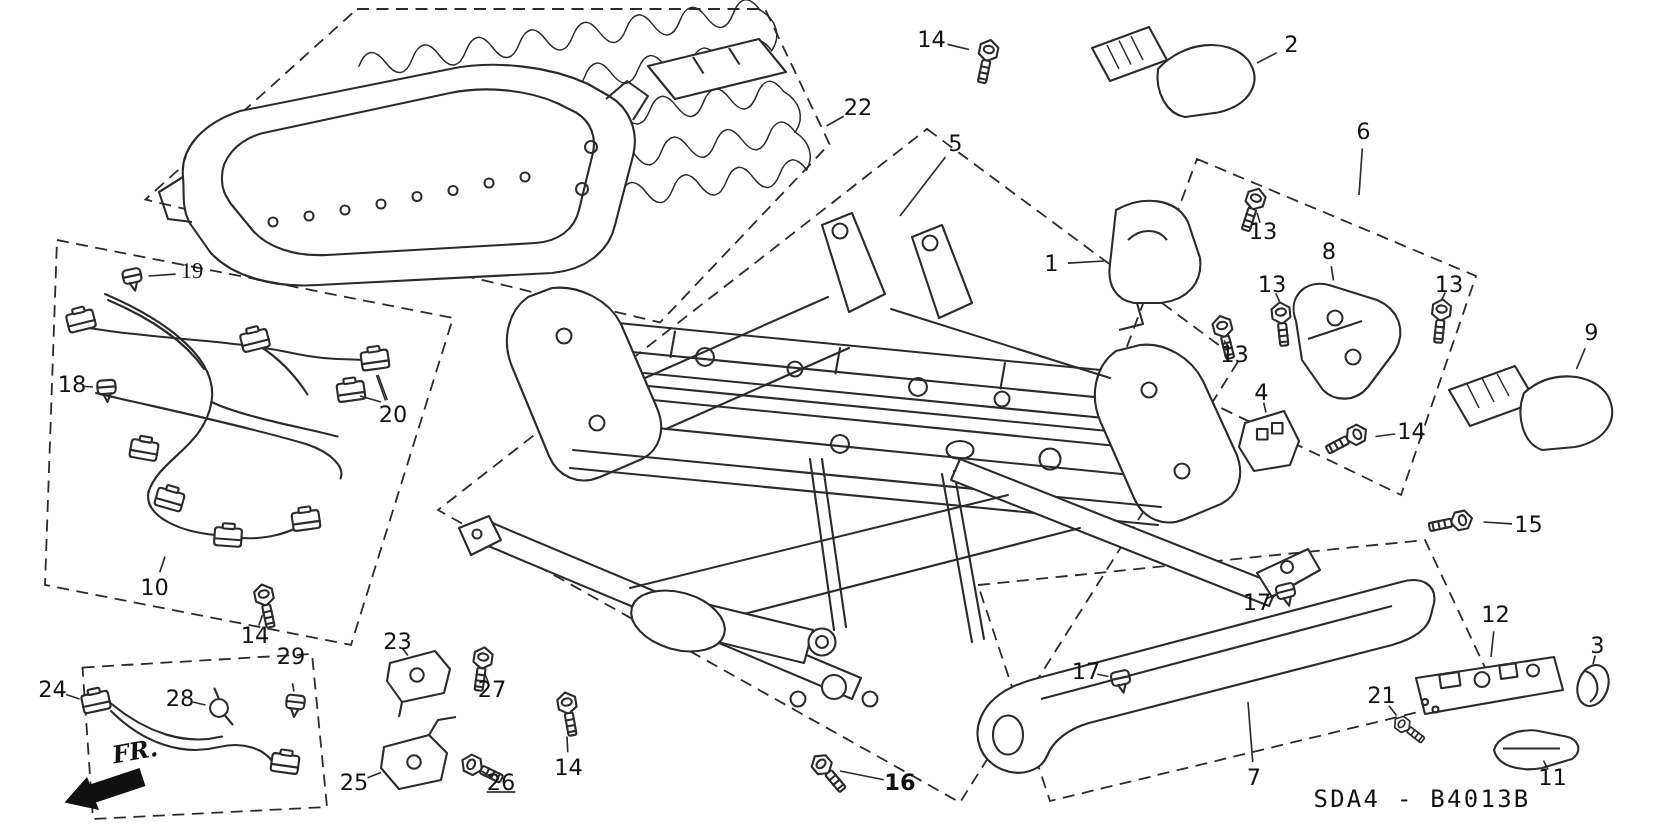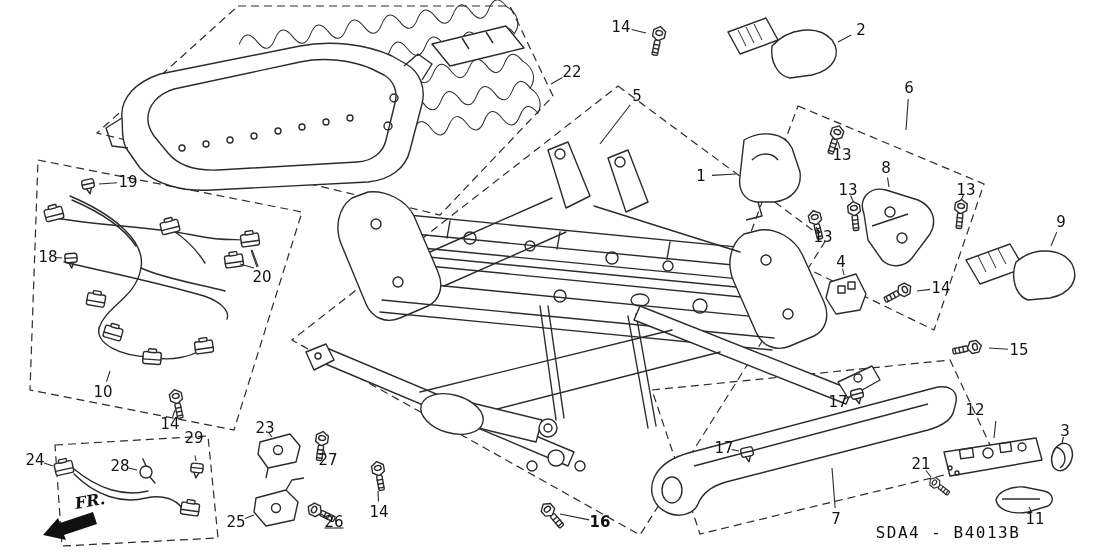--- a/index.html
+++ b/index.html
@@ -317,31 +317,31 @@
       <span class="callout" style="left: 572px; top: 72px;">22</span>
       <span class="callout" style="left: 637px; top: 96px;">5</span>
       <span class="callout" style="left: 909px; top: 88px;">6</span>
       <span class="callout" style="left: 701px; top: 176px;">1</span>
       <span class="callout" style="left: 842px; top: 155px;">13</span>
       <span class="callout" style="left: 886px; top: 168px;">8</span>
       <span class="callout" style="left: 848px; top: 190px;">13</span>
       <span class="callout" style="left: 966px; top: 190px;">13</span>
       <span class="callout" style="left: 1061px; top: 222px;">9</span>
       <span class="callout" style="left: 823px; top: 237px;">13</span>
-      <span class="callout" style="left: 128px; top: 182px;">19</span>
+      <span class="callout" style="left: 128px; top: 182px; font-family: Liberation Serif, serif;">19</span>
       <span class="callout" style="left: 48px; top: 257px;">18</span>
       <span class="callout" style="left: 262px; top: 277px;">20</span>
       <span class="callout" style="left: 841px; top: 262px;">4</span>
       <span class="callout" style="left: 941px; top: 288px;">14</span>
       <span class="callout" style="left: 1019px; top: 350px;">15</span>
       <span class="callout" style="left: 103px; top: 392px;">10</span>
       <span class="callout" style="left: 170px; top: 424px;">14</span>
       <span class="callout" style="left: 838px; top: 402px;">17</span>
       <span class="callout" style="left: 724px; top: 448px;">17</span>
-      <span class="callout" style="left: 975px; top: 410px;">12</span>
+      <span class="callout" style="left: 997px; top: 410px;">12</span>
       <span class="callout" style="left: 1065px; top: 431px;">3</span>
       <span class="callout" style="left: 265px; top: 428px;">23</span>
       <span class="callout" style="left: 35px; top: 460px;">24</span>
       <span class="callout" style="left: 194px; top: 438px;">29</span>
       <span class="callout" style="left: 120px; top: 466px;">28</span>
       <span class="callout" style="left: 328px; top: 460px;">27</span>
       <span class="callout" style="left: 921px; top: 464px;">21</span>
       <span class="callout" style="left: 236px; top: 522px;">25</span>
       <span class="callout" style="left: 334px; top: 522px; text-decoration: underline;">26</span>
       <span class="callout" style="left: 379px; top: 512px;">14</span>

